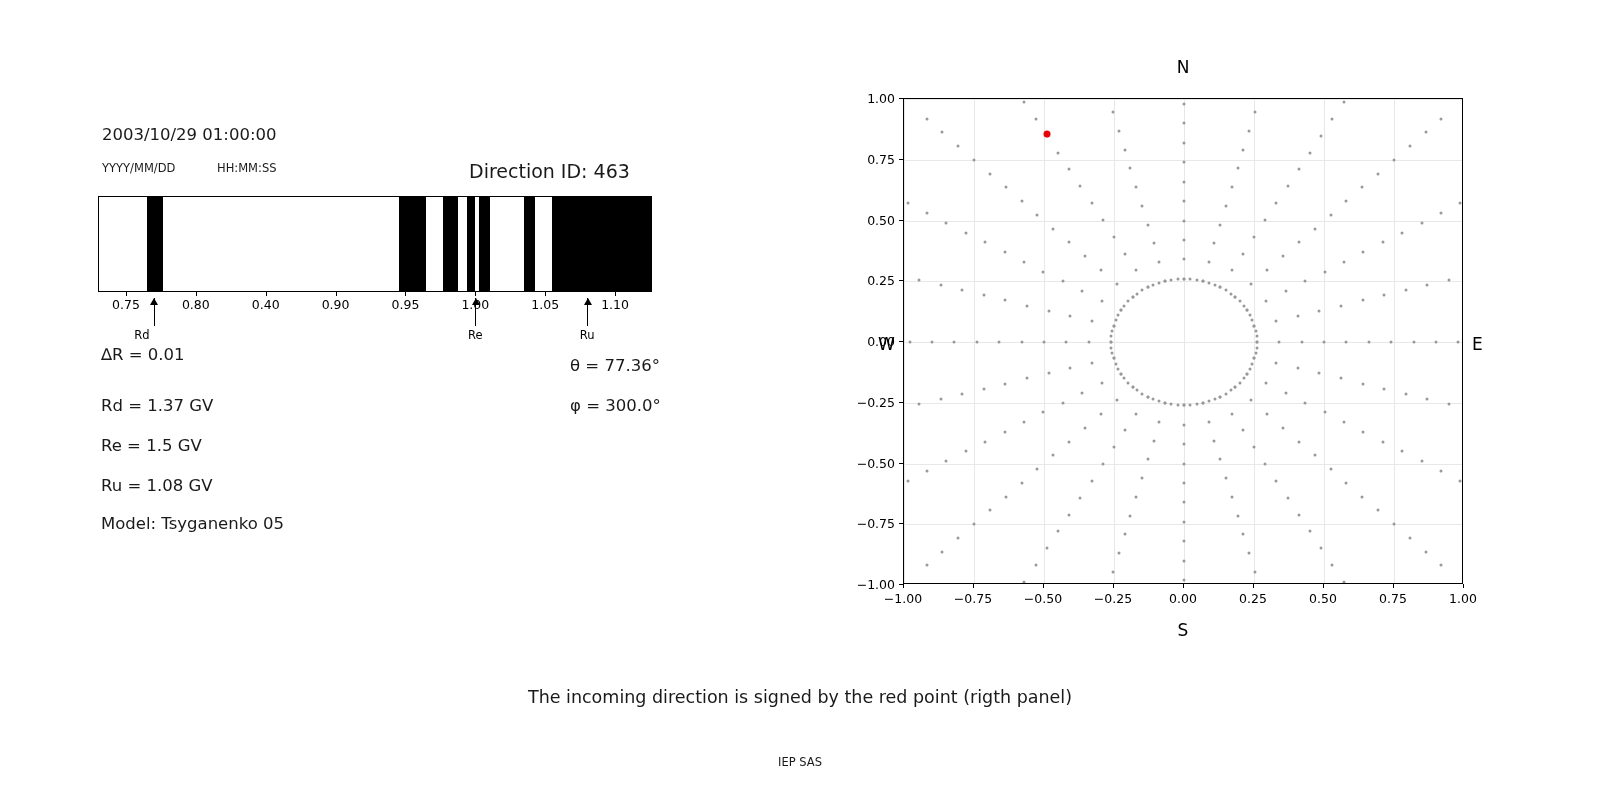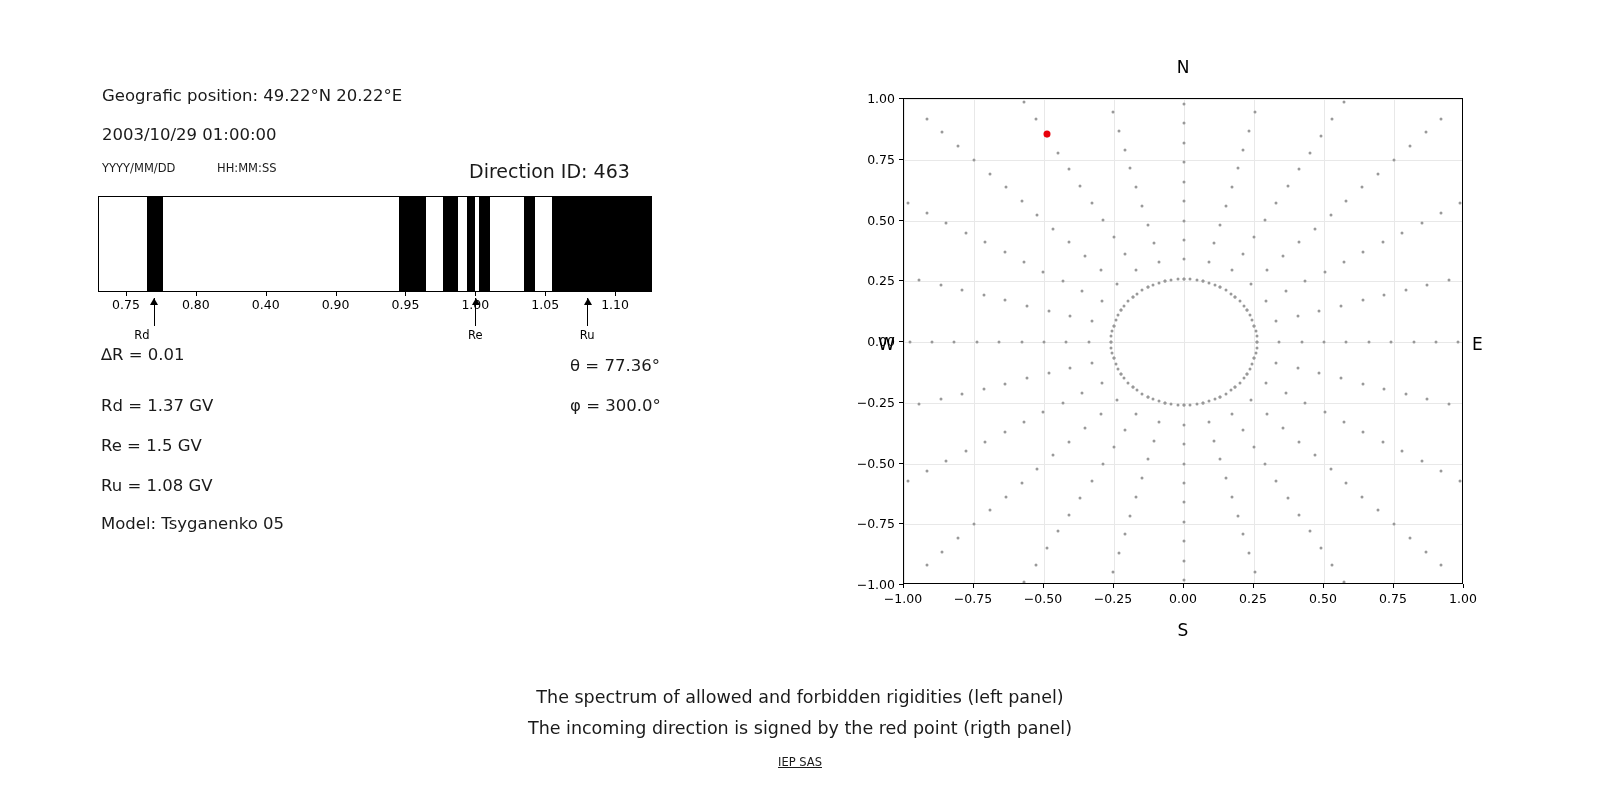--- a/index.html
+++ b/index.html
@@ -202,29 +202,27 @@
     line-height: 31px;
   }
   #credit {
     position: absolute;
     left: 0;
     top: 755px;
     width: 1600px;
     text-align: center;
     font-size: 11.5px;
     color: #1a1a1a;
-    text-decoration: underline;
   }
 </style>
 </head>
 <body>
 
 <div id="left-panel">
 
-  <div class="info-line" id="geo-position">Geografic position: 49.22°N 20.22°E</div>
   <div class="info-line" id="datetime">2003/10/29 01:00:00</div>
   <div class="info-line" id="fmt-date">YYYY/MM/DD</div>
   <div class="info-line" id="fmt-time">HH:MM:SS</div>
   <div class="info-line" id="direction-id">Direction ID: 463</div>
 
   <div id="spectrum-box">
       <div class="band" style="left: 47.5139px; width: 16.7696px;"></div>
       <div class="band" style="left: 300.456px; width: 26.5519px;"></div>
       <div class="band" style="left: 343.777px; width: 15.3722px;"></div>
       <div class="band" style="left: 367.534px; width: 8.38481px;"></div>
@@ -669,16 +667,15 @@
       <div class="ax-tick-y" style="top: 121.5px; left: -4px;"></div>
       <div class="ax-label-y" style="top: 121.5px; left: -56px; width: 48px;">0.50</div>
       <div class="ax-tick-y" style="top: 60.75px; left: -4px;"></div>
       <div class="ax-label-y" style="top: 60.75px; left: -56px; width: 48px;">0.75</div>
       <div class="ax-tick-y" style="top: 0px; left: -4px;"></div>
       <div class="ax-label-y" style="top: 0px; left: -56px; width: 48px;">1.00</div>
     </div>
 </div>
 
 <div id="caption">
-  <div class="caption-line">The spectrum of allowed and forbidden rigidities (left panel)</div>
   <div class="caption-line">The incoming direction is signed by the red point (rigth panel)</div>
 </div>
 <div id="credit">IEP SAS</div>
 
 </body></html>

